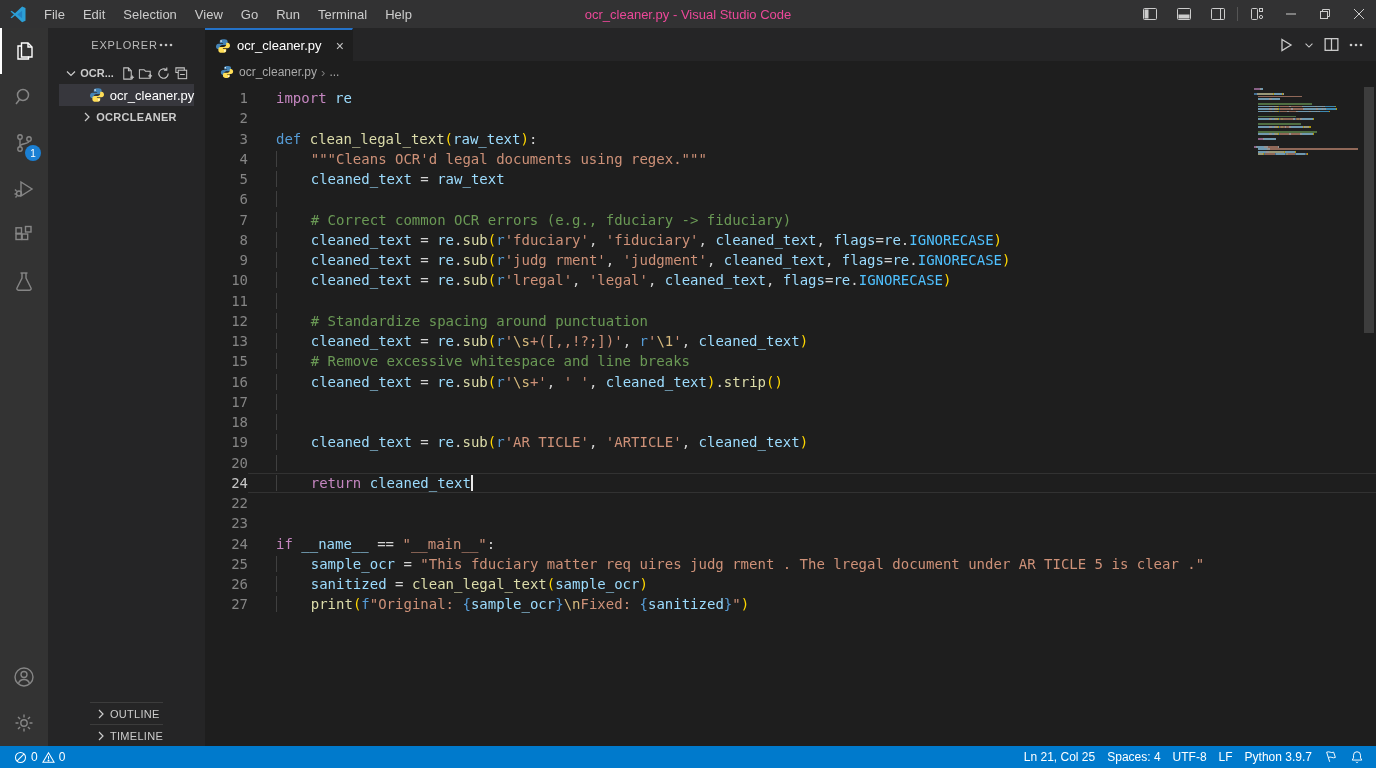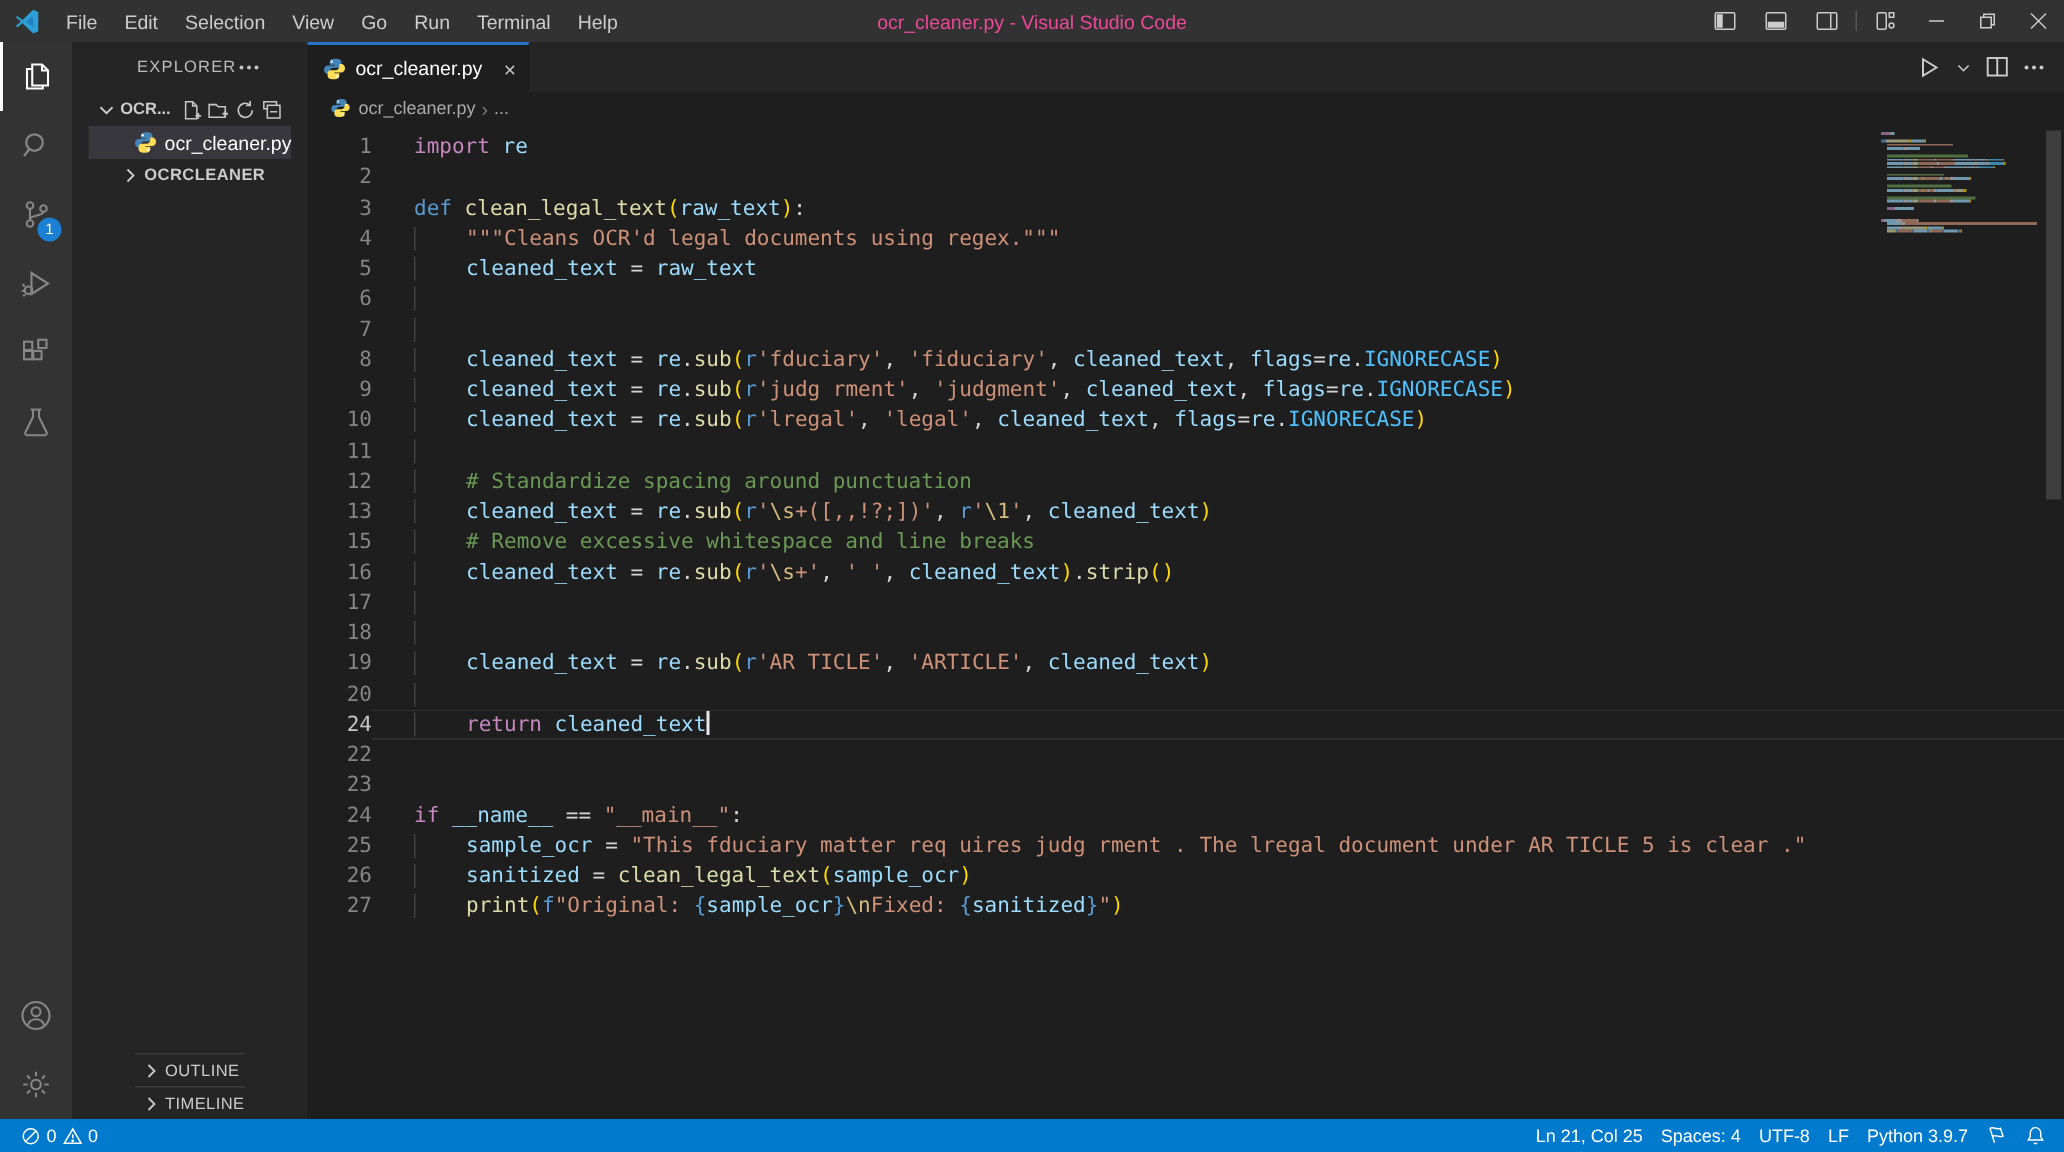--- a/index.html
+++ b/index.html
@@ -367,21 +367,21 @@
           <div class="line">
             <div class="gutter">5</div>
             <div class="codetext"><span class="ig">    </span><span class="tk-var">cleaned_text</span><span class="tk-op"> = </span><span class="tk-var">raw_text</span></div>
           </div>
           <div class="line">
             <div class="gutter">6</div>
             <div class="codetext"><span class="ig">    </span></div>
           </div>
           <div class="line">
             <div class="gutter">7</div>
-            <div class="codetext"><span class="ig">    </span></div>
+            <div class="codetext"><span class="ig">    </span><span class="tk-cmt"># Correct common OCR errors (e.g., fduciary -&gt; fiduciary)</span></div>
           </div>
           <div class="line">
             <div class="gutter">8</div>
             <div class="codetext"><span class="ig">    </span><span class="tk-var">cleaned_text</span><span class="tk-op"> = </span><span class="tk-var">re</span><span class="tk-op">.</span><span class="tk-fn">sub</span><span class="tk-par">(</span><span class="tk-decl">r</span><span class="tk-str">'fduciary'</span><span class="tk-op">, </span><span class="tk-str">'fiduciary'</span><span class="tk-op">, </span><span class="tk-var">cleaned_text</span><span class="tk-op">, </span><span class="tk-var">flags</span><span class="tk-op">=</span><span class="tk-var">re</span><span class="tk-op">.</span><span class="tk-const">IGNORECASE</span><span class="tk-par">)</span></div>
           </div>
           <div class="line">
             <div class="gutter">9</div>
             <div class="codetext"><span class="ig">    </span><span class="tk-var">cleaned_text</span><span class="tk-op"> = </span><span class="tk-var">re</span><span class="tk-op">.</span><span class="tk-fn">sub</span><span class="tk-par">(</span><span class="tk-decl">r</span><span class="tk-str">'judg rment'</span><span class="tk-op">, </span><span class="tk-str">'judgment'</span><span class="tk-op">, </span><span class="tk-var">cleaned_text</span><span class="tk-op">, </span><span class="tk-var">flags</span><span class="tk-op">=</span><span class="tk-var">re</span><span class="tk-op">.</span><span class="tk-const">IGNORECASE</span><span class="tk-par">)</span></div>
           </div>
           <div class="line">

